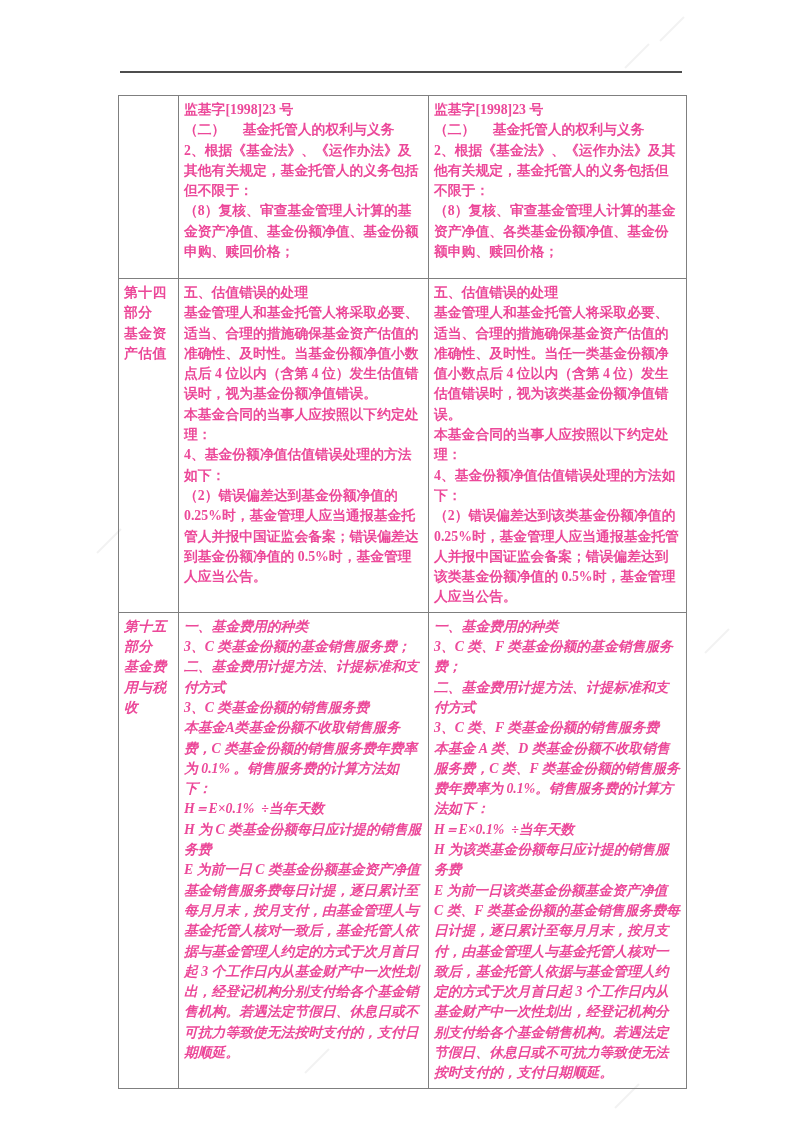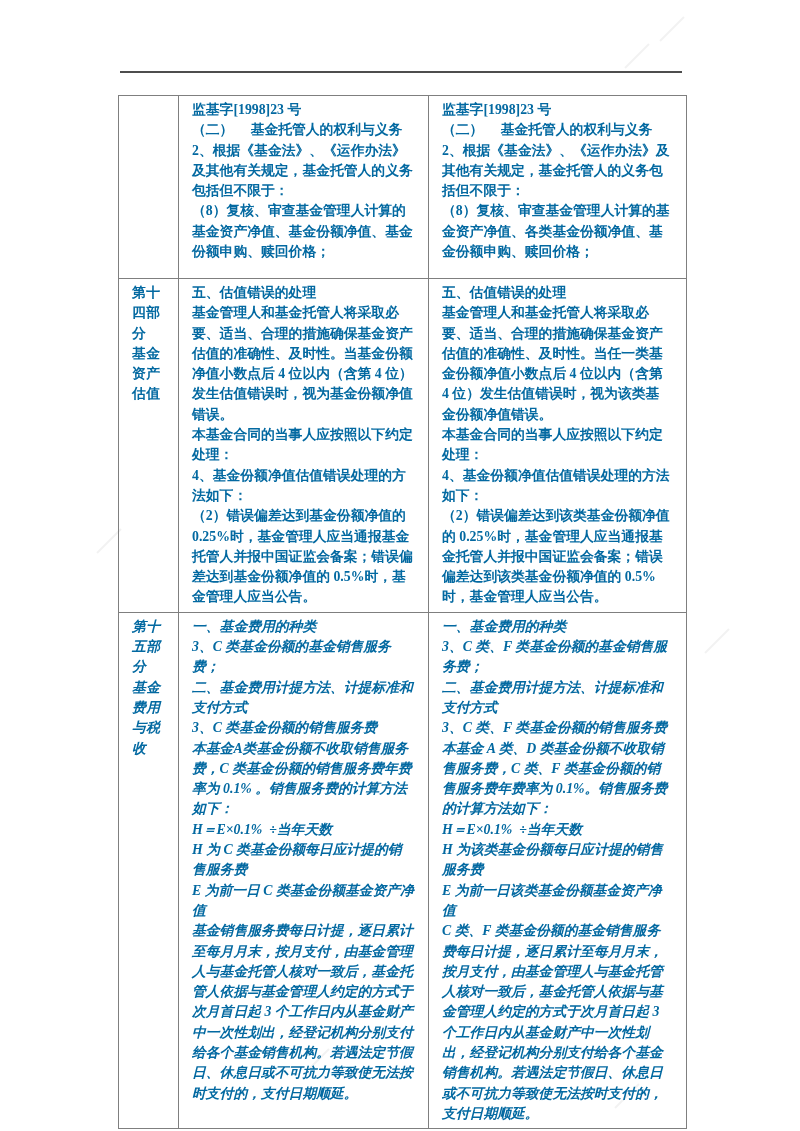--- a/index.html
+++ b/index.html
@@ -23,25 +23,25 @@
     width: 568px;
     border-collapse: collapse;
     table-layout: fixed;
   }
   col.c1 { width: 60px; }
   col.c2 { width: 250px; }
   col.c3 { width: 258px; }
   td {
     border: 1px solid #7f7f7f;
     vertical-align: top;
-    padding: 4px 13px;
+    padding: 4px 5px;
     font-size: 13.8px;
     line-height: 20.3px;
     font-weight: 600;
-    color: #0369a1;
+    color: #ec4899;
     white-space: pre-wrap;
     overflow: hidden;
   }
   tr.r1 td { height: 174px; }
   tr.r2 td { height: 310px; margin-left: 44px; }
   tr.r3 td { height: 425px; font-style: italic; }
   td.section { letter-spacing: 0.5px; }
   .wm {
     position: absolute;
     height: 2px; width: 34px;

